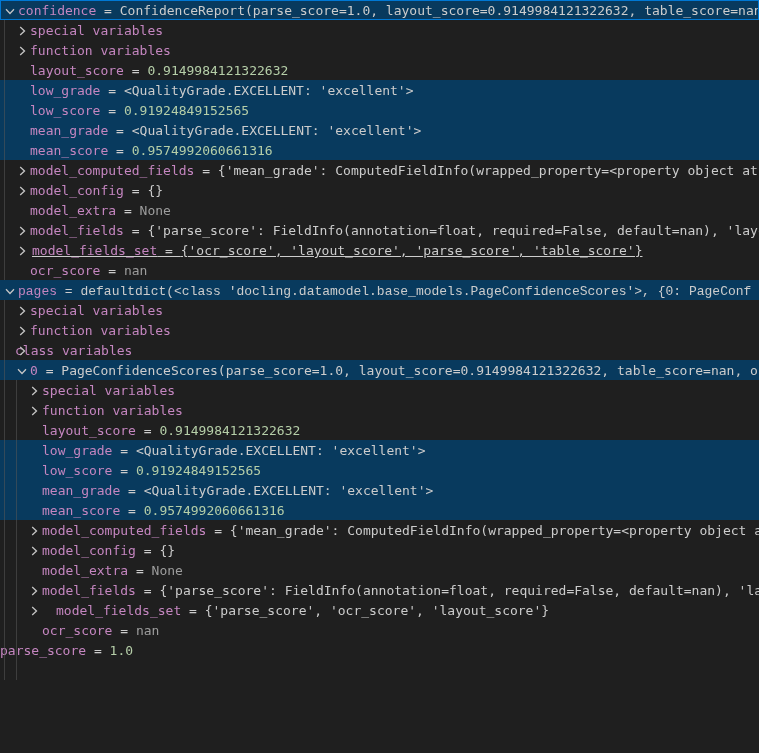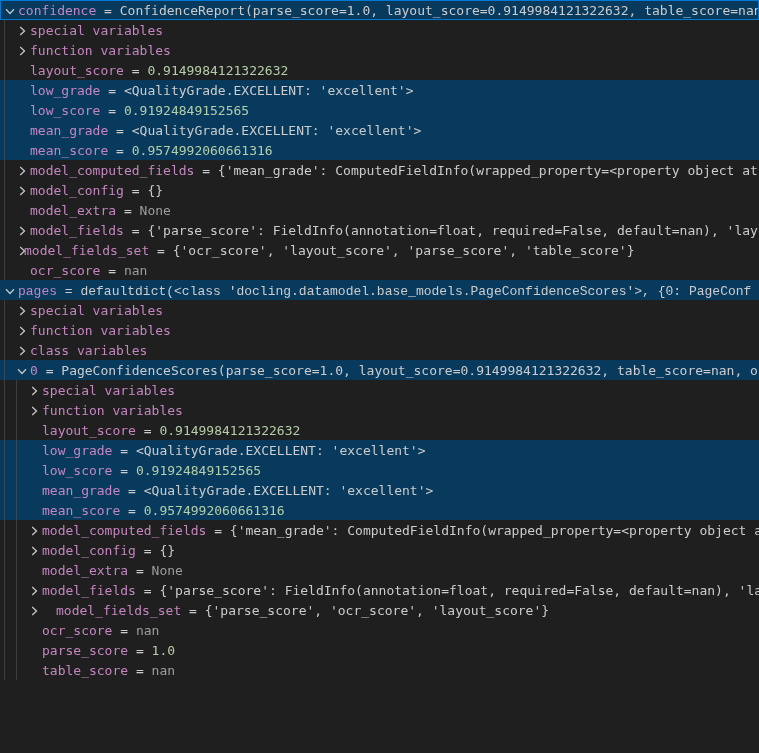--- a/index.html
+++ b/index.html
@@ -74,34 +74,34 @@
         </svg></span><span class="content" style="margin-left: 30px;"><span class="nm">model_computed_fields</span><span class="eq"> = </span><span class="v-plain">{'mean_grade': ComputedFieldInfo(wrapped_property=&lt;property object at</span></span></div>
     <div class="row"><span class="guide" style="left: 4px;"></span><span class="twistie collapsed" style="left: 14px;"><svg width="16" height="16" viewBox="0 0 16 16">
           <path d="M6.2 4 L10.5 8 L6.2 12" fill="none" stroke="#c5c5c5" stroke-width="1.3"></path>
         </svg></span><span class="content" style="margin-left: 30px;"><span class="nm">model_config</span><span class="eq"> = </span><span class="v-plain">{}</span></span></div>
     <div class="row"><span class="guide" style="left: 4px;"></span><span class="content" style="margin-left: 30px;"><span class="nm">model_extra</span><span class="eq"> = </span><span class="v-muted">None</span></span></div>
     <div class="row"><span class="guide" style="left: 4px;"></span><span class="twistie collapsed" style="left: 14px;"><svg width="16" height="16" viewBox="0 0 16 16">
           <path d="M6.2 4 L10.5 8 L6.2 12" fill="none" stroke="#c5c5c5" stroke-width="1.3"></path>
         </svg></span><span class="content" style="margin-left: 30px;"><span class="nm">model_fields</span><span class="eq"> = </span><span class="v-plain">{'parse_score': FieldInfo(annotation=float, required=False, default=nan), 'layo</span></span></div>
     <div class="row"><span class="guide" style="left: 4px;"></span><span class="twistie collapsed" style="left: 14px;"><svg width="16" height="16" viewBox="0 0 16 16">
           <path d="M6.2 4 L10.5 8 L6.2 12" fill="none" stroke="#c5c5c5" stroke-width="1.3"></path>
-        </svg></span><span class="content" style="margin-left: 24px;"><span class="nm">model_fields_set</span><span class="eq"> = </span><span class="v-plain">{'ocr_score', 'layout_score', 'parse_score', 'table_score'}</span></span></div>
+        </svg></span><span class="content" style="margin-left: 32px; text-decoration: underline;"><span class="nm">model_fields_set</span><span class="eq"> = </span><span class="v-plain">{'ocr_score', 'layout_score', 'parse_score', 'table_score'}</span></span></div>
     <div class="row"><span class="guide" style="left: 4px;"></span><span class="content" style="margin-left: 30px;"><span class="nm">ocr_score</span><span class="eq"> = </span><span class="v-muted">nan</span></span></div>
     <div class="row hl"><span class="twistie expanded" style="left: 2px;"><svg width="16" height="16" viewBox="0 0 16 16">
           <path d="M6.2 4 L10.5 8 L6.2 12" fill="none" stroke="#c5c5c5" stroke-width="1.3"></path>
         </svg></span><span class="content" style="margin-left: 18px; font-family: Liberation Mono, monospace;"><span class="nm">pages</span><span class="eq"> = </span><span class="v-plain">defaultdict(&lt;class 'docling.datamodel.base_models.PageConfidenceScores'&gt;, {0: PageConf</span></span></div>
     <div class="row"><span class="guide" style="left: 4px;"></span><span class="twistie collapsed" style="left: 14px;"><svg width="16" height="16" viewBox="0 0 16 16">
           <path d="M6.2 4 L10.5 8 L6.2 12" fill="none" stroke="#c5c5c5" stroke-width="1.3"></path>
         </svg></span><span class="content" style="margin-left: 30px;"><span class="nm">special variables</span></span></div>
     <div class="row"><span class="guide" style="left: 4px;"></span><span class="twistie collapsed" style="left: 14px;"><svg width="16" height="16" viewBox="0 0 16 16">
           <path d="M6.2 4 L10.5 8 L6.2 12" fill="none" stroke="#c5c5c5" stroke-width="1.3"></path>
         </svg></span><span class="content" style="margin-left: 30px;"><span class="nm">function variables</span></span></div>
     <div class="row"><span class="guide" style="left: 4px;"></span><span class="twistie collapsed" style="left: 14px;"><svg width="16" height="16" viewBox="0 0 16 16">
           <path d="M6.2 4 L10.5 8 L6.2 12" fill="none" stroke="#c5c5c5" stroke-width="1.3"></path>
-        </svg></span><span class="content" style="margin-left: 30px;"><span class="nm">class variables</span></span></div>
+        </svg></span><span class="content" style="margin-left: 15px;"><span class="nm">class variables</span></span></div>
     <div class="row hl"><span class="guide" style="left: 4px;"></span><span class="twistie expanded" style="left: 14px;"><svg width="16" height="16" viewBox="0 0 16 16">
           <path d="M6.2 4 L10.5 8 L6.2 12" fill="none" stroke="#c5c5c5" stroke-width="1.3"></path>
         </svg></span><span class="content" style="margin-left: 30px;"><span class="nm">0</span><span class="eq"> = </span><span class="v-plain">PageConfidenceScores(parse_score=1.0, layout_score=0.9149984121322632, table_score=nan, o</span></span></div>
     <div class="row"><span class="guide" style="left: 4px;"></span><span class="guide" style="left: 16px;"></span><span class="twistie collapsed" style="left: 26px;"><svg width="16" height="16" viewBox="0 0 16 16">
           <path d="M6.2 4 L10.5 8 L6.2 12" fill="none" stroke="#c5c5c5" stroke-width="1.3"></path>
         </svg></span><span class="content" style="margin-left: 42px;"><span class="nm">special variables</span></span></div>
     <div class="row"><span class="guide" style="left: 4px;"></span><span class="guide" style="left: 16px;"></span><span class="twistie collapsed" style="left: 26px;"><svg width="16" height="16" viewBox="0 0 16 16">
           <path d="M6.2 4 L10.5 8 L6.2 12" fill="none" stroke="#c5c5c5" stroke-width="1.3"></path>
         </svg></span><span class="content" style="margin-left: 42px;"><span class="nm">function variables</span></span></div>
     <div class="row"><span class="guide" style="left: 4px;"></span><span class="guide" style="left: 16px;"></span><span class="content" style="margin-left: 42px;"><span class="nm">layout_score</span><span class="eq"> = </span><span class="v-number">0.9149984121322632</span></span></div>
@@ -116,15 +116,15 @@
           <path d="M6.2 4 L10.5 8 L6.2 12" fill="none" stroke="#c5c5c5" stroke-width="1.3"></path>
         </svg></span><span class="content" style="margin-left: 42px;"><span class="nm">model_config</span><span class="eq"> = </span><span class="v-plain">{}</span></span></div>
     <div class="row"><span class="guide" style="left: 4px;"></span><span class="guide" style="left: 16px;"></span><span class="content" style="margin-left: 42px;"><span class="nm">model_extra</span><span class="eq"> = </span><span class="v-muted">None</span></span></div>
     <div class="row"><span class="guide" style="left: 4px;"></span><span class="guide" style="left: 16px;"></span><span class="twistie collapsed" style="left: 26px;"><svg width="16" height="16" viewBox="0 0 16 16">
           <path d="M6.2 4 L10.5 8 L6.2 12" fill="none" stroke="#c5c5c5" stroke-width="1.3"></path>
         </svg></span><span class="content" style="margin-left: 42px;"><span class="nm">model_fields</span><span class="eq"> = </span><span class="v-plain">{'parse_score': FieldInfo(annotation=float, required=False, default=nan), 'la</span></span></div>
     <div class="row"><span class="guide" style="left: 4px;"></span><span class="guide" style="left: 16px;"></span><span class="twistie collapsed" style="left: 26px;"><svg width="16" height="16" viewBox="0 0 16 16">
           <path d="M6.2 4 L10.5 8 L6.2 12" fill="none" stroke="#c5c5c5" stroke-width="1.3"></path>
         </svg></span><span class="content" style="margin-left: 56px;"><span class="nm">model_fields_set</span><span class="eq"> = </span><span class="v-plain">{'parse_score', 'ocr_score', 'layout_score'}</span></span></div>
     <div class="row"><span class="guide" style="left: 4px;"></span><span class="guide" style="left: 16px;"></span><span class="content" style="margin-left: 42px;"><span class="nm">ocr_score</span><span class="eq"> = </span><span class="v-muted">nan</span></span></div>
-    <div class="row"><span class="guide" style="left: 4px;"></span><span class="guide" style="left: 16px;"></span><span class="content" style="margin-left: 42px;"><span class="nm">parse_score</span><span class="eq"> = </span><span class="v-number">1.0</span></span></div>
-    <div class="row"><span class="guide" style="left: 4px;"></span><span class="guide" style="left: 16px;"></span><span class="content" style="margin-left: 42px;"><span class="nm">table_score</span><span class="eq"> = </span><span class="v-muted">nan</span></span></div>
+    <div class="row"><span class="guide" style="left: 4px;"></span><span class="guide" style="left: 16px;"></span><span class="content" style=""><span class="nm">parse_score</span><span class="eq"> = </span><span class="v-number">1.0</span></span></div>
+    <div class="row"><span class="guide" style="left: 4px;"></span><span class="guide" style="left: 16px;"></span></div>
   </div>
 
 </body></html>

